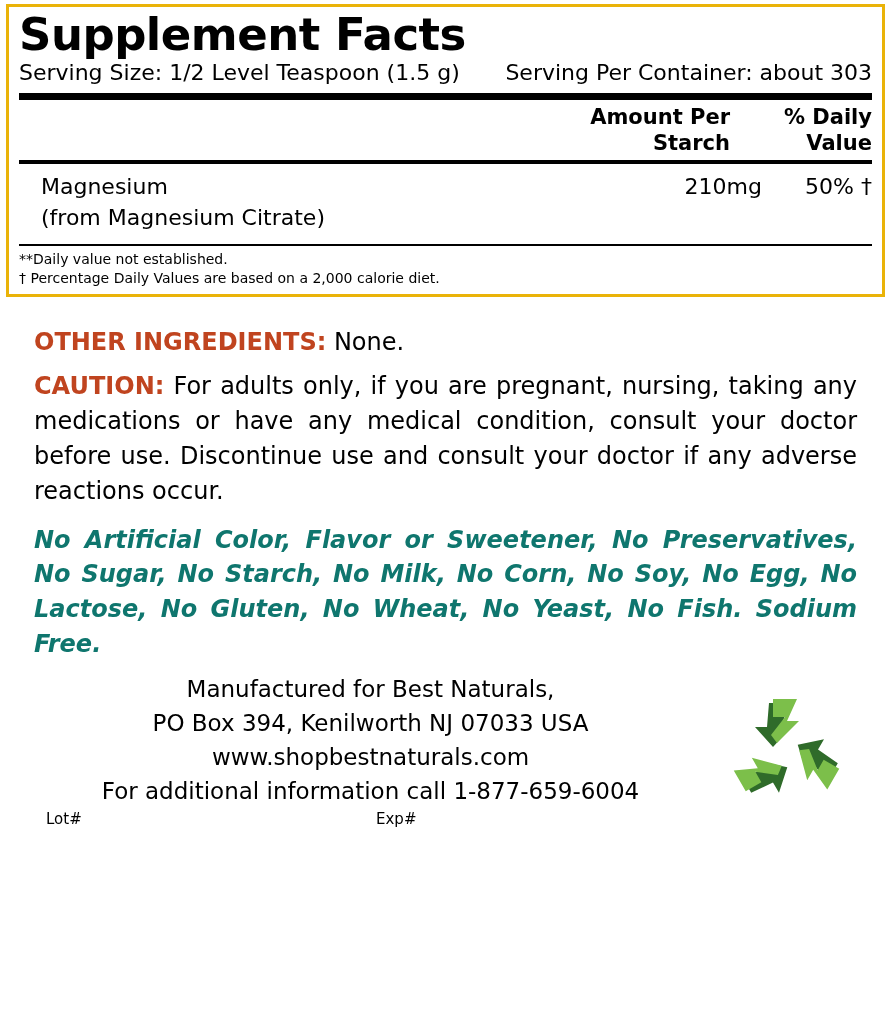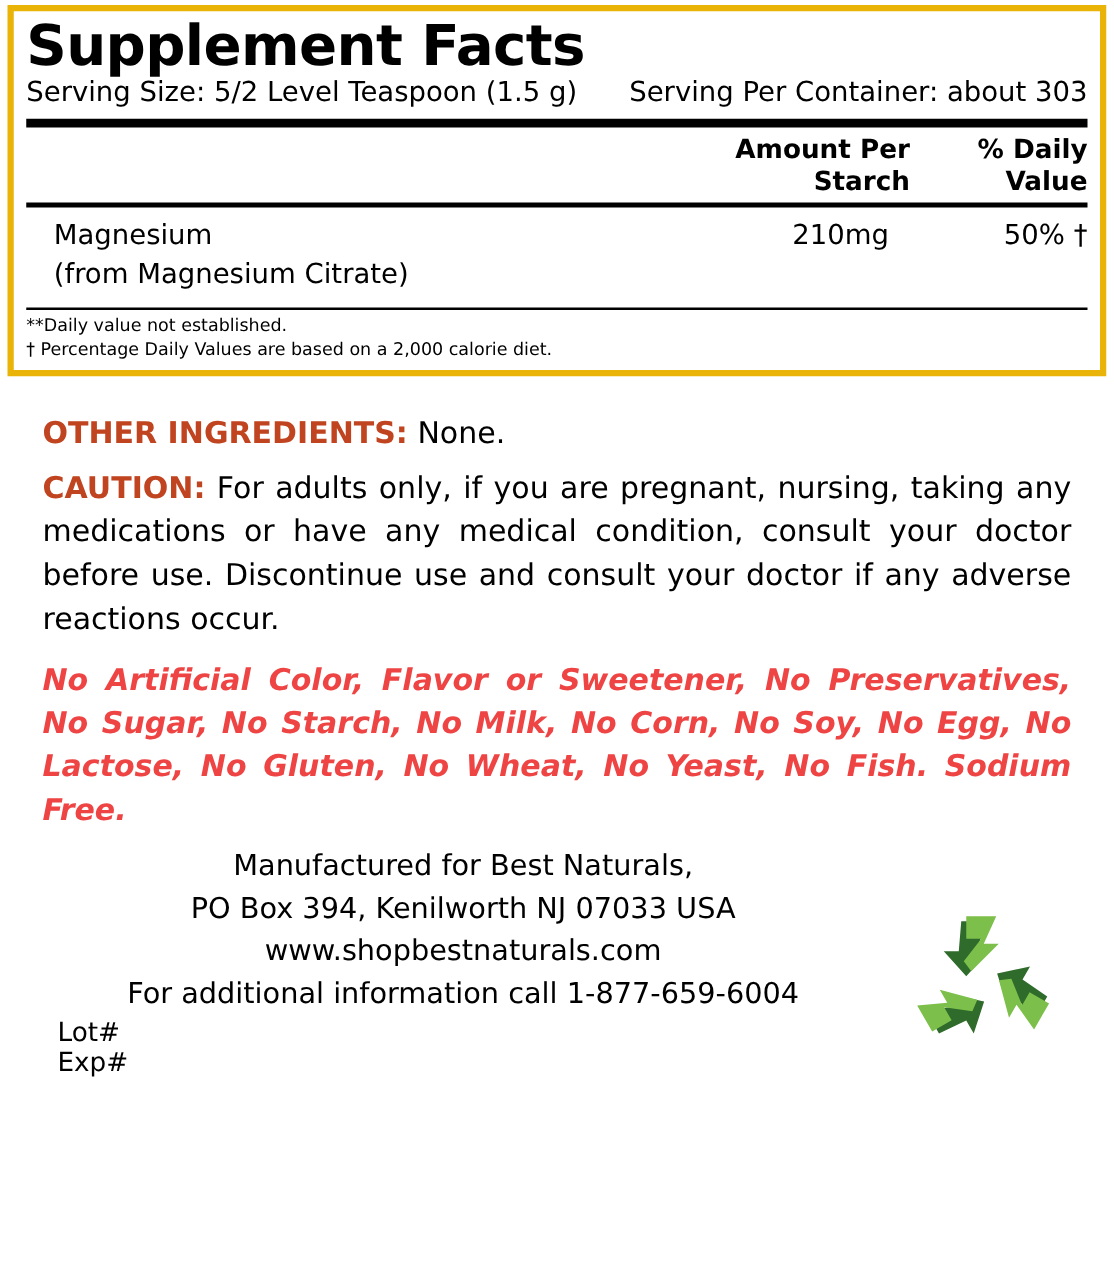--- a/index.html
+++ b/index.html
@@ -17,21 +17,21 @@
   .label {
     width: 891px;
     height: 1024px;
     box-sizing: border-box;
     position: relative;
   }
 
   
   .sf-panel {
     margin: 4px 6px 0 6px;
-    border: 5px solid #eab308;
+    border: 3px solid #eab308;
     box-sizing: border-box;
     padding: 0 10px 0 10px;
   }
   .sf-title {
     font-size: 45px;
     font-weight: bold;
     letter-spacing: -0.5px;
     line-height: 1.05;
     margin-top: 4px;
     margin-bottom: 2px;
@@ -80,21 +80,21 @@
     font-size: 22px;
     line-height: 1.4;
     padding: 8px 0 10px 0;
   }
   .sf-row .nutrient {
     flex: 1 1 auto;
     padding-left: 22px;
   }
   .sf-row .amt {
     width: 175px;
-    text-align: center;
+    text-align: right;
   }
   .sf-row .dv {
     width: 110px;
     text-align: right;
   }
   .sf-foot {
     font-size: 14px;
     line-height: 1.35;
     padding: 4px 0 6px 0;
   }
@@ -117,21 +117,21 @@
     margin-bottom: 10px;
     text-align: left;
   }
   .italic-note {
     font-size: 24px;
     font-style: italic;
     line-height: 1.45;
     margin-bottom: 18px;
   }
   .free-claims {
-    color: #ef4444;
+    color: #0f766e;
     font-style: italic;
     font-weight: bold;
     font-size: 24px;
     line-height: 1.45;
     text-align: justify;
     margin-bottom: 10px;
   }
 
   
   .footer {
@@ -139,25 +139,24 @@
     padding: 0 34px 0 34px;
   }
   .footer-lines {
     text-align: center;
     font-size: 23px;
     line-height: 1.48;
     padding-right: 150px;
   }
   .lot-row {
     display: flex;
-    font-size: 21px;
+    font-size: 15px;
     padding-left: 12px;
     padding-right: 150px;
     margin-top: 2px;
-    flex-direction: column;
   }
   .lot-row .lot {
     width: 330px;
     text-align: left;
   }
   .lot-row .exp {
     text-align: left;
   }
   .recycle {
     position: absolute;
@@ -168,21 +167,21 @@
   }
 </style>
 </head>
 <body>
 
 <div class="label">
 
   <div class="sf-panel">
     <div class="sf-title">Supplement Facts</div>
     <div class="sf-serving-row">
-      <span>Serving Size: 5/2 Level Teaspoon (1.5 g)</span>
+      <span>Serving Size: 1/2 Level Teaspoon (1.5 g)</span>
       <span>Serving Per Container: about 303</span>
     </div>
 
     <div class="rule-thick"></div>
 
     <div class="sf-head">
       <div class="col-amt">
         <div>Amount Per</div>
         <div>Starch</div>
       </div>

